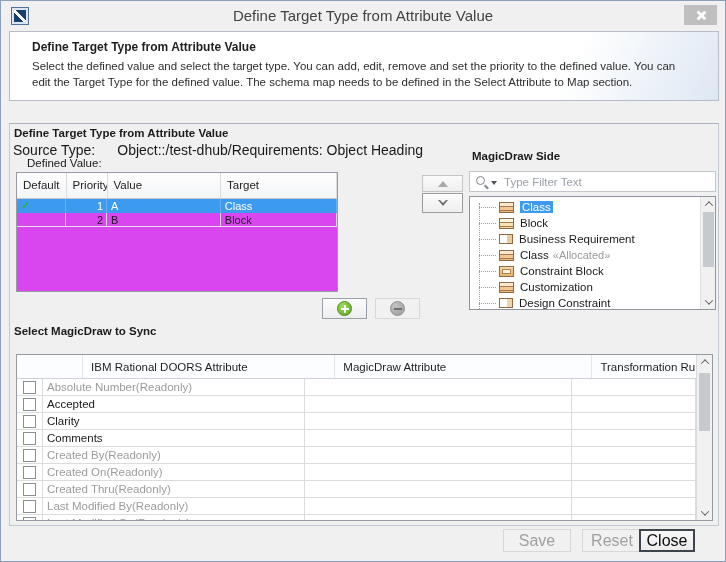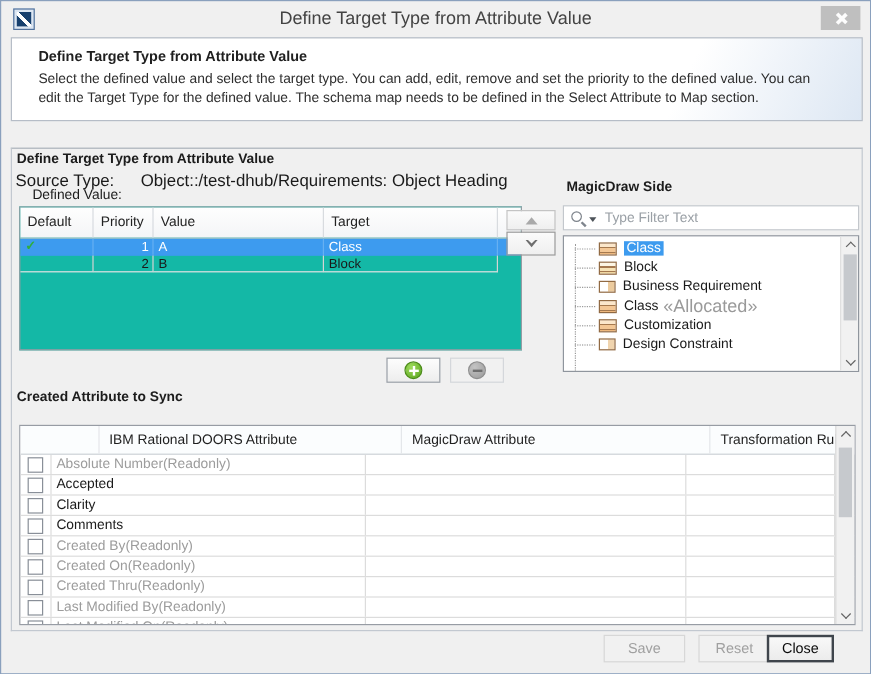--- a/index.html
+++ b/index.html
@@ -33,22 +33,22 @@
     line-height:16px;color:#2e2e2e;}
   
   .mainbox{position:absolute;left:8px;top:122px;width:710px;height:403px;
     border:1px solid #c2c8d0;border-top-color:#aab1ba;background:#f0f0f0;}
   .sec-title{position:absolute;font-size:11.5px;font-weight:bold;color:#1c1c1c;}
   .pos-define-title{left:4px;top:3px;}
   .src-row{position:absolute;left:3px;top:18px;font-size:14px;}
   .src-val{margin-left:22px;}
   .defined-label{position:absolute;left:17px;top:33px;font-size:11.5px;}
   
-  .tbl1{position:absolute;left:6px;top:48px;width:419px;height:120px;
-    background:#14b8a6;border:1px solid #979ca4;}
+  .tbl1{position:absolute;left:6px;top:48px;width:322px;height:120px;
+    background:#d946ef;border:1px solid #979ca4;}
   .tbl1-head{display:flex;height:26px;background:linear-gradient(#fefefe,#f4f5f7);
     border-bottom:1px solid #c3c7cc;}
   .tbl1-head .hc{font-size:11.5px;color:#222;padding:6px 0 0 6px;
     border-right:1px solid #d8dbdf;overflow:hidden;}
   .tbl1 .row{display:flex;height:14px;}
   .tbl1 .row .c{font-size:11px;line-height:14px;padding-left:4px;
     border-right:1px solid #d4d4d4;border-bottom:1px solid #e3e3e3;
     white-space:nowrap;overflow:hidden;}
   .tbl1 .row .c.num{text-align:right;padding-right:3px;padding-left:0;}
   .tbl1 .row.sel{background:#3d9bef;}
@@ -111,21 +111,21 @@
     #fdf6e4 0 3px,#a5794f 3px 4px,#f7e3b6 4px 7px,#a5794f 7px 8px,#f0d7a1 8px);}
   .icon-business-requirement{width:14px;height:10px;
     background:linear-gradient(90deg,#ffffff 0 55%,#eccb9e 55%);}
   .icon-constraint-block{background:linear-gradient(#f6d7a8,#e9b36f);}
   .icon-constraint-block::after{content:"";position:absolute;left:2px;top:2px;
     right:2px;bottom:2px;background:#fdf3e2;border:1px solid #b08350;}
   .icon-design-constraint{width:14px;height:10px;
     background:linear-gradient(90deg,#ffffff 0 55%,#f0d4ae 55%);}
   .t-label{margin-left:6px;font-size:11.5px;white-space:nowrap;}
   .t-label.sel{background:#3d9bef;color:#fff;padding:0 2px;}
-  .t-suffix{margin-left:4px;font-size:15px;color:#9a9a9a;white-space:nowrap;}
+  .t-suffix{margin-left:4px;font-size:11px;color:#9a9a9a;white-space:nowrap;}
   
   .vscroll{position:absolute;top:0;right:0;width:15px;bottom:0;background:#f1f1f1;
     border-left:1px solid #e0e0e0;}
   .sb-arrow{position:absolute;left:0;width:15px;height:14px;display:flex;
     align-items:center;justify-content:center;cursor:pointer;}
   .sb-arrow.up{top:0;}
   .sb-arrow.down{bottom:0;}
   .chev{width:6px;height:6px;border-left:1.6px solid #636363;border-top:1.6px solid #636363;}
   .chev.c-up{transform:rotate(45deg) translate(1px,1px);}
   .chev.c-down{transform:rotate(225deg) translate(1px,1px);}
@@ -138,21 +138,21 @@
   .tbl2-head .hc{font-size:11.5px;color:#1f1f1f;padding:6px 0 0 8px;
     border-right:1px solid #e4e7ea;overflow:hidden;white-space:nowrap;}
   .tbl2 .srow{display:flex;height:17px;border-bottom:1px solid #dcdcdc;}
   .tbl2 .srow .sc{border-right:1px solid #dcdcdc;overflow:hidden;}
   .tbl2 .srow .sc.lbl{font-size:11.5px;line-height:16px;padding-left:4px;white-space:nowrap;}
   .tbl2 .srow .sc.ro{color:#9c9c9c;}
   .cb{width:13px;height:13px;border:1px solid #898f98;background:#fff;margin:1.5px 0 0 6px;}
   .vscroll2{position:absolute;top:0;right:0;width:16px;bottom:0;background:#f1f1f1;
     border-left:1px solid #dadada;}
   
-  .fbtn{position:absolute;top:528px;height:23px;font-size:12px;text-align:center;
+  .fbtn{position:absolute;top:528px;height:23px;font-size:16px;text-align:center;
     line-height:21px;cursor:pointer;}
   .fbtn.disabled{color:#a0a0a0;background:#f1f1f1;border:1px solid #d7d7d7;}
   .fbtn.save{left:502px;width:68px;}
   .fbtn.reset{left:581px;width:60px;}
   .fbtn.close-def{left:638px;width:56px;color:#0a0a0a;
     background:linear-gradient(#f8f8f8,#ececec);border:2px solid #3f454c;line-height:19px;}
 </style>
 </head>
 <body>
 
@@ -239,40 +239,44 @@
           <div class="tree-item">
             <div class="t-icon icon-business-requirement"></div>
             <div class="t-label">Business Requirement</div>
           </div>
           <div class="tree-item">
             <div class="t-icon icon-class"></div>
             <div class="t-label">Class</div>
             <div class="t-suffix">«Allocated»</div>
           </div>
           <div class="tree-item">
+            <div class="t-icon icon-constraint-block"></div>
+            <div class="t-label">Constraint Block</div>
+          </div>
+          <div class="tree-item">
             <div class="t-icon icon-customization"></div>
             <div class="t-label">Customization</div>
           </div>
           <div class="tree-item">
             <div class="t-icon icon-design-constraint"></div>
             <div class="t-label">Design Constraint</div>
           </div>
         </div>
       <div class="vscroll">
         <div class="sb-arrow up">
             <span class="chev c-up"></span>
           </div>
         <div class="sb-thumb" style="top:15px;height:55px;"></div>
         <div class="sb-arrow down">
             <span class="chev c-down"></span>
           </div>
       </div>
     </div>
 
-    <div class="sec-title sync-title">Created Attribute to Sync</div>
+    <div class="sec-title sync-title">Select MagicDraw to Sync</div>
 
     <div class="tbl2">
       <div class="tbl2-head">
           <div class="hc" style="width: 26px; padding: 0px;"></div>
           <div class="hc" style="width: 262px;">IBM Rational DOORS Attribute</div>
           <div class="hc" style="width: 267px;">MagicDraw Attribute</div>
           <div class="hc" style="width: 124px;">Transformation Rule</div>
         </div>
       <div class="tbl2-body">
           <div class="srow">

